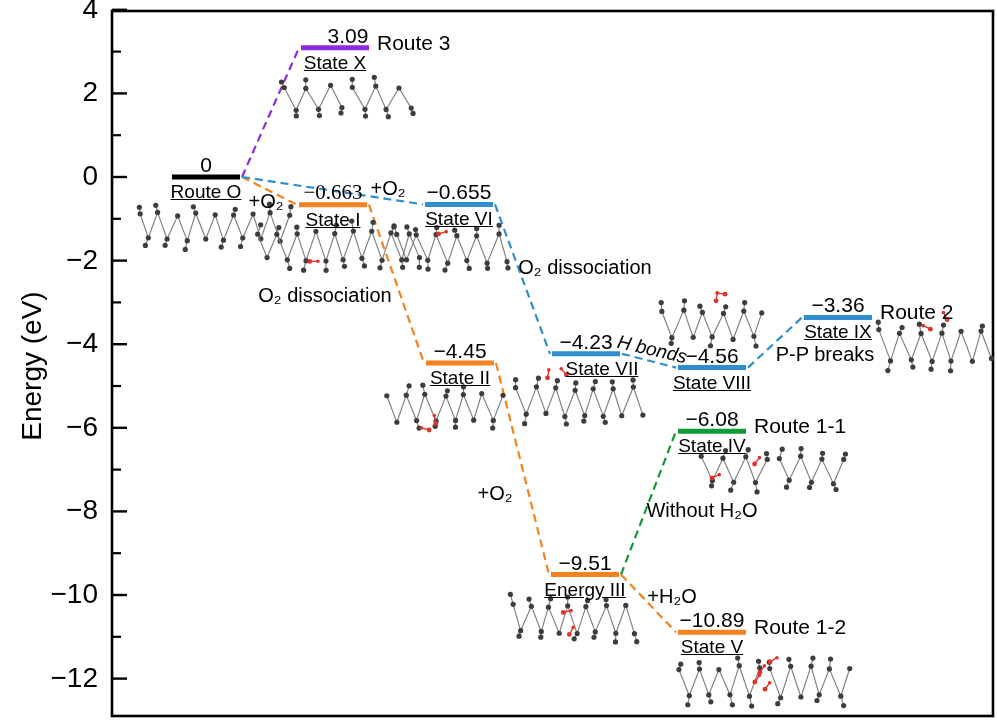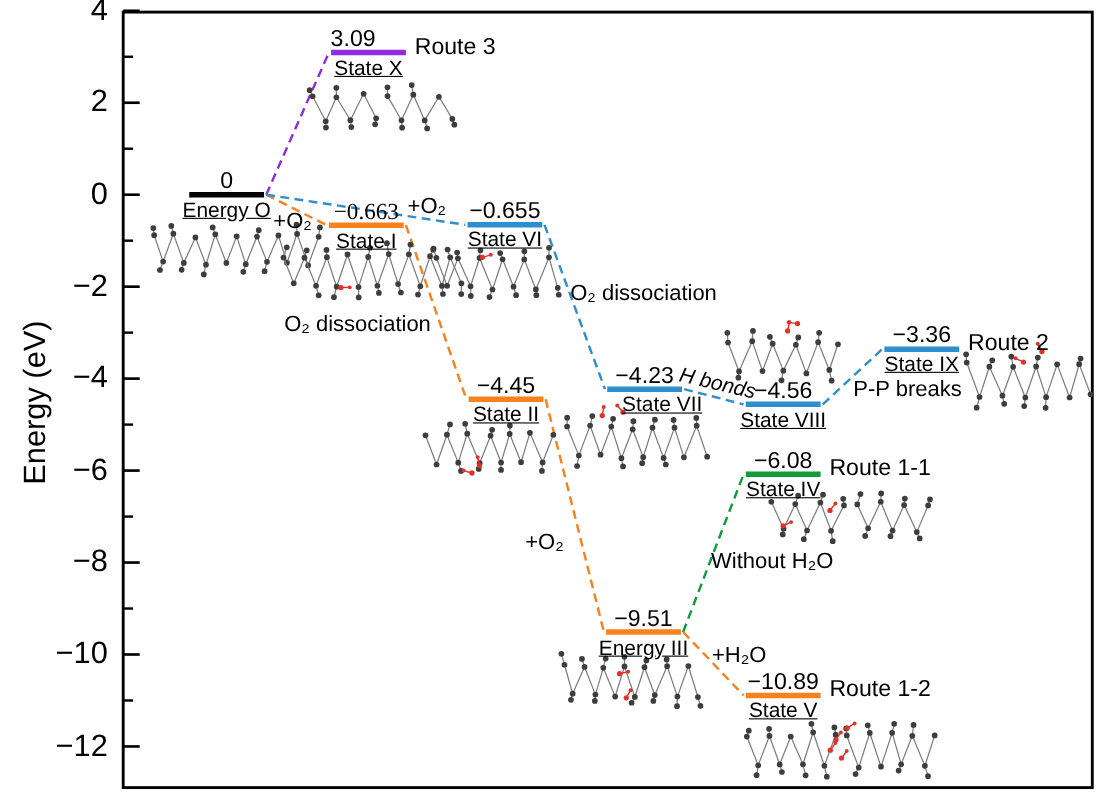--- a/index.html
+++ b/index.html
@@ -685,22 +685,22 @@
       <div class="tick" style="left: 28px; top: -6.2px;">4</div>
       <div class="tick" style="left: 28px; top: 77.4px;">2</div>
       <div class="tick" style="left: 28px; top: 161px;">0</div>
       <div class="tick" style="left: 28px; top: 244.6px;">−2</div>
       <div class="tick" style="left: 28px; top: 328.2px;">−4</div>
       <div class="tick" style="left: 28px; top: 411.8px;">−6</div>
       <div class="tick" style="left: 28px; top: 495.4px;">−8</div>
       <div class="tick" style="left: 28px; top: 579px;">−10</div>
       <div class="tick" style="left: 28px; top: 662.6px;">−12</div>
       <div class="val" style="left: 206px; top: 153px; transform: translateX(-50%);">0</div>
-      <div class="name" style="left: 206px; top: 182px; transform: translateX(-50%);">Energy O</div>
-      <div class="val" style="left: 321px; top: 23.838px; transform: translateX(-50%);">3.09</div>
+      <div class="name" style="left: 206px; top: 182px; transform: translateX(-50%);">Route O</div>
+      <div class="val" style="left: 348px; top: 23.838px; transform: translateX(-50%);">3.09</div>
       <div class="name" style="left: 335px; top: 52.838px; transform: translateX(-50%);">State X</div>
       <div class="route" style="left: 377px; top: 30.838px;">Route 3</div>
       <div class="val" style="left: 333px; top: 180.713px; transform: translateX(-50%); font-family: Liberation Serif, serif;">−0.663</div>
       <div class="name" style="left: 333px; top: 209.713px; transform: translateX(-50%);">State I</div>
       <div class="val" style="left: 460px; top: 339.01px; transform: translateX(-50%);">−4.45</div>
       <div class="name" style="left: 460px; top: 368.01px; transform: translateX(-50%);">State II</div>
       <div class="val" style="left: 585px; top: 550.518px; transform: translateX(-50%);">−9.51</div>
       <div class="name" style="left: 585px; top: 579.518px; transform: translateX(-50%);">Energy III</div>
       <div class="val" style="left: 712px; top: 407.144px; transform: translateX(-50%);">−6.08</div>
       <div class="name" style="left: 712px; top: 436.144px; transform: translateX(-50%);">State IV</div>

